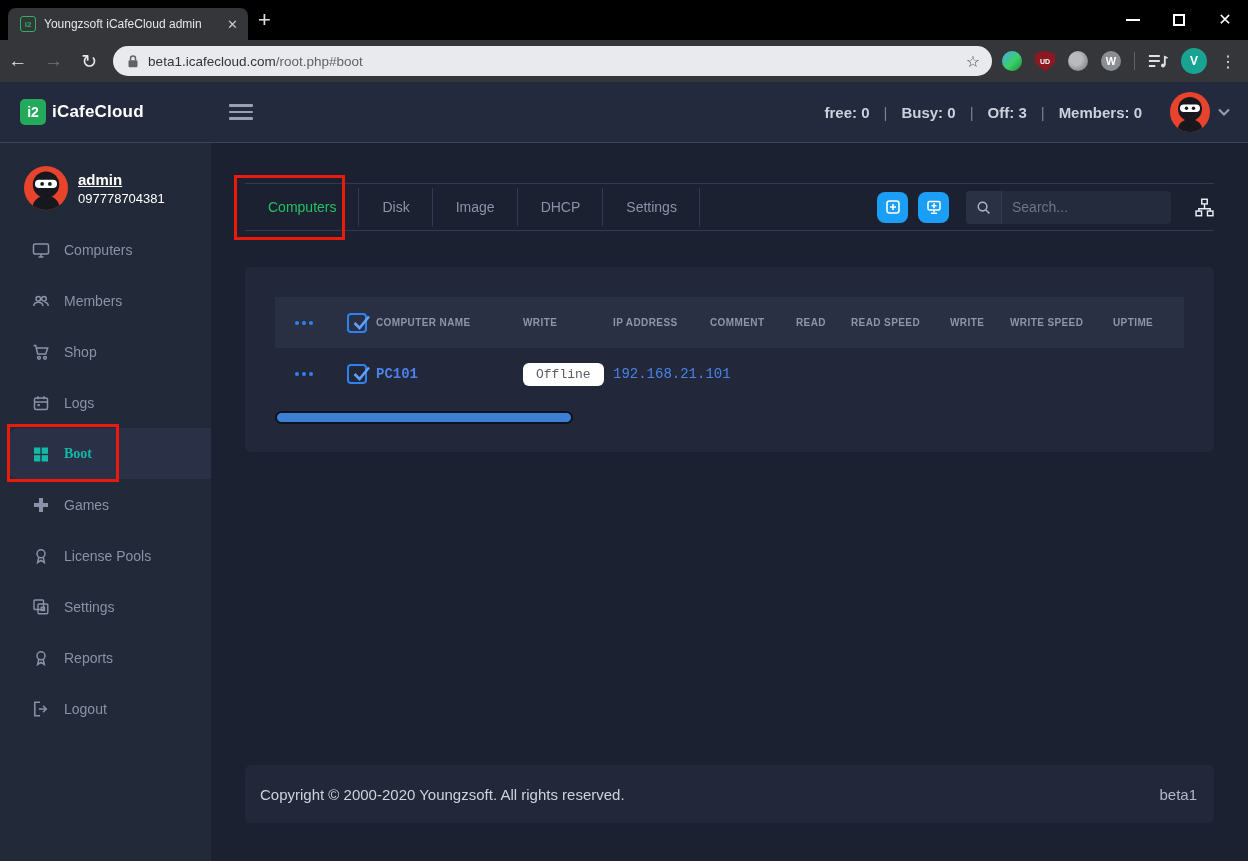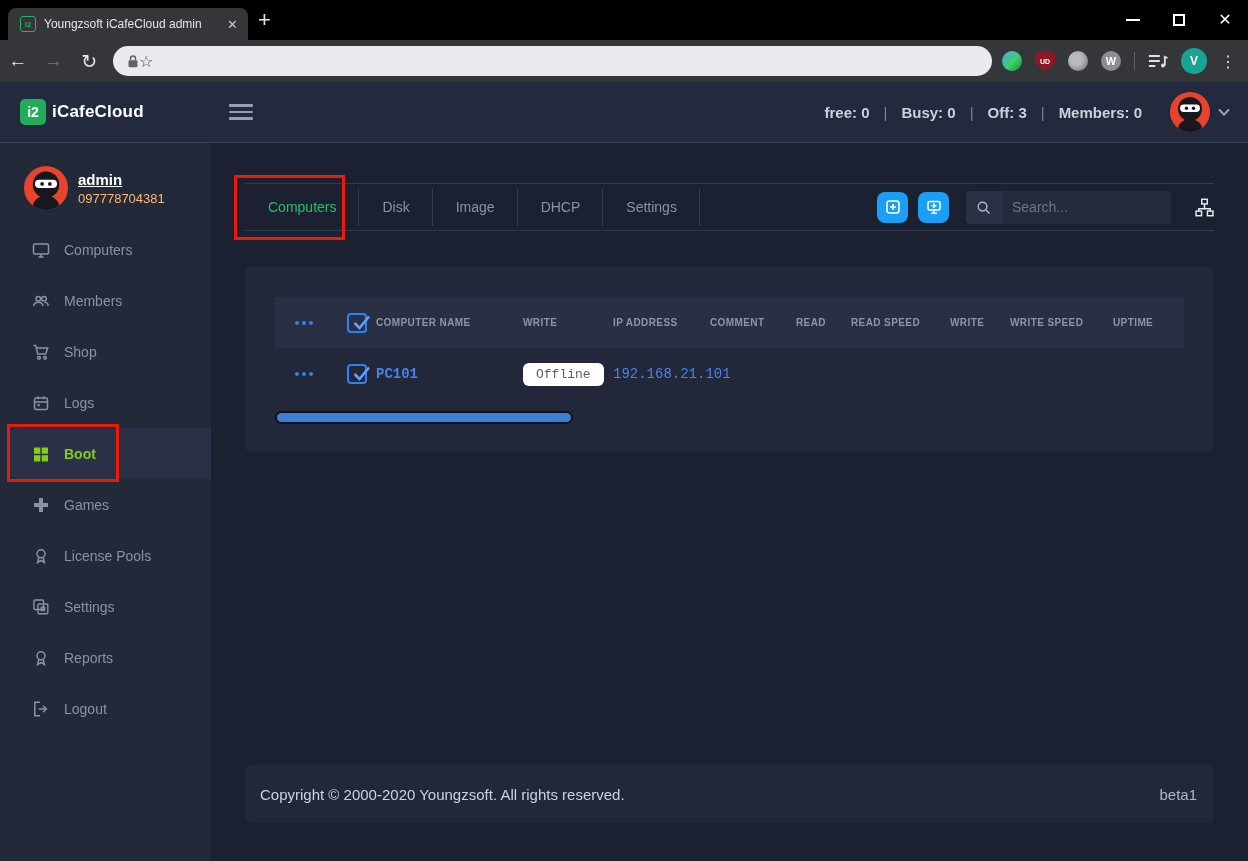--- a/index.html
+++ b/index.html
@@ -60,26 +60,26 @@
   .ninja svg { position:absolute; left:0; top:0; }
 
   .app-body { display:flex; height:718px; }
 
   
   .sidebar { position:relative; width:211px; background:#222938; padding-top:23px; flex-shrink:0; }
   .profile { display:flex; align-items:center; padding-left:24px; height:44px; }
   .ninja.small { width:44px; height:44px; }
   .profile-meta { margin-left:10px; }
   .profile-name { color:#fff; font-size:15px; font-weight:bold;text-decoration:underline; }
-  .profile-phone { color:#fdba74; font-size:13px; margin-top:3px; }
+  .profile-phone { color:#ffffff; font-size:13px; margin-top:3px; }
   .nav { margin-top:14px; }
   .nav-item { height:51px; display:flex; align-items:center; padding-left:32px; color:#8b92a7; font-size:14px; cursor:pointer; }
   .nav-item .ic { width:18px; height:18px; margin-right:14px; flex-shrink:0; display:flex; }
-  .nav-item.active { background:#2a3146; color:#84cc16; font-weight:bold; margin-left:8px; padding-left:24px;
-                     border-radius:10px 0 0 10px; }
+  .nav-item.active { background:#2a3146; color:#14b8a6; font-weight:bold; margin-left:8px; padding-left:24px;
+                     border-radius:10px 0 0 10px;font-family:Liberation Serif, serif; }
   .red-rect { position:absolute; border:3px solid #ea1b0b; pointer-events:none; z-index:5; }
   .red-rect.boot { left:7px; top:281px; width:112px; height:58px; }
 
   
   .main { position:relative; flex:1; background:#1b2131; overflow:hidden; }
   .red-rect.comp-tab { left:23px; top:32px; width:111px; height:65px; }
 
   .band { margin:40px 34px 0; height:48px; border-top:1px solid #323950; border-bottom:1px solid #323950;
           display:flex; align-items:center; }
   .tabs { display:flex; height:100%; }
@@ -146,20 +146,21 @@
 
   <div class="toolbar">
     <div class="navbtn">←</div>
     <div class="navbtn disabled">→</div>
     <div class="navbtn">↻</div>
     <div class="omnibox">
       <svg width="12" height="15" viewBox="0 0 12 15">
         <path d="M3.5 6.5V4.5a2.5 2.5 0 0 1 5 0V6.5" fill="none" stroke="#5f6368" stroke-width="1.5"></path>
         <rect x="1.5" y="6.3" width="9" height="7" rx="1.3" fill="#5f6368"></rect>
       </svg>
+      <div class="url"><span>beta1.icafecloud.com</span><span class="path">/root.php#boot</span></div>
       <div class="star">☆</div>
     </div>
     <div class="extras">
       <div class="ext-idm"></div>
       <div class="ext-ud">UD</div>
       <div class="ext-octo"></div>
       <div class="ext-w">W</div>
       <div class="ext-sep"></div>
       <svg width="20" height="16" viewBox="0 0 22 16">
         <path d="M1 2.5h12M1 8h12M1 13.5h7" stroke="#dfe1e5" stroke-width="2" fill="none"></path>

